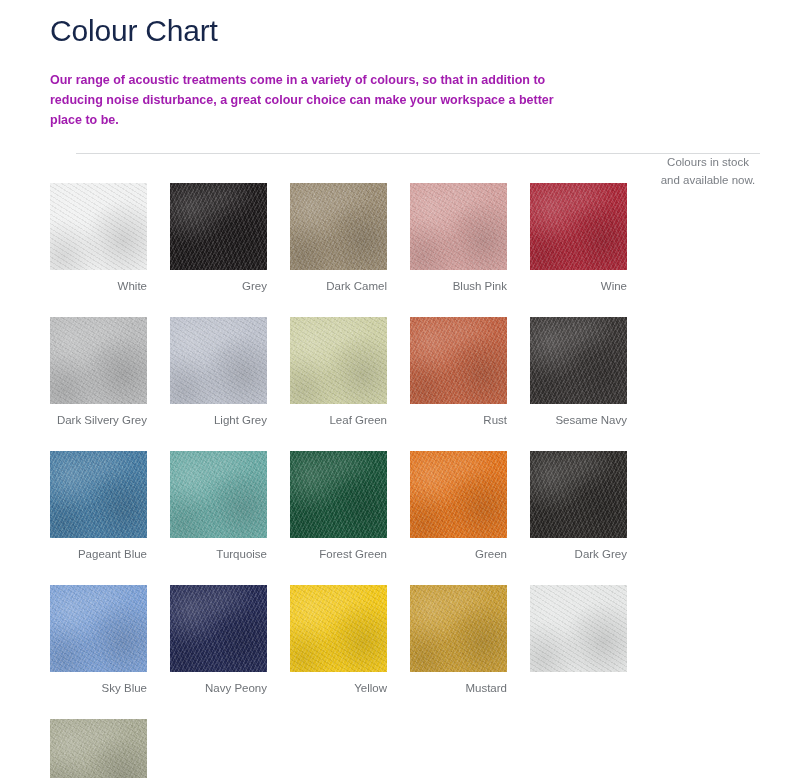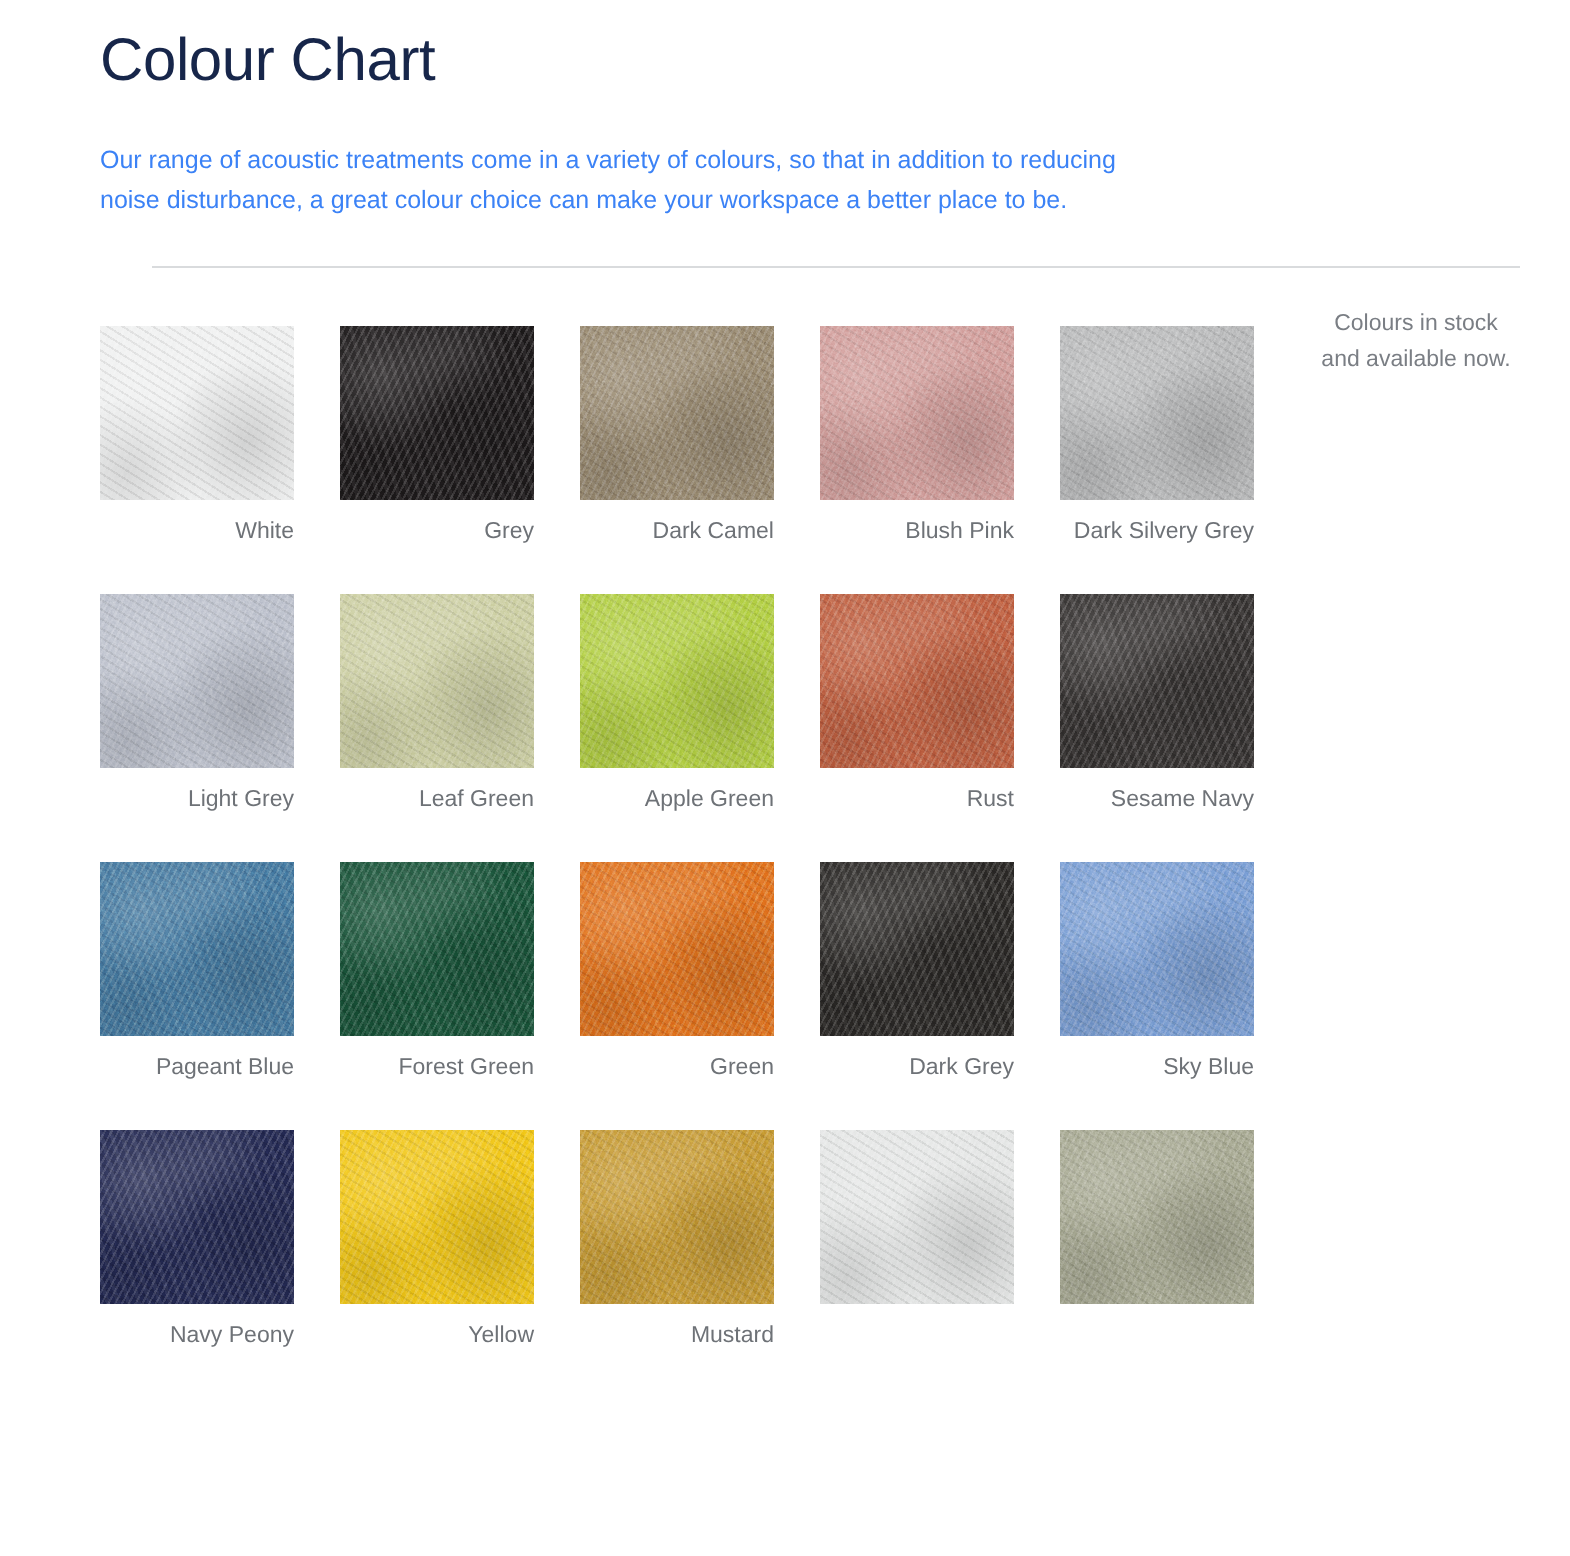--- a/index.html
+++ b/index.html
@@ -127,21 +127,21 @@
     white-space: nowrap;
   }
 </style>
 </head>
 <body style="background: rgb(255, 255, 255);">
 
 <div class="page">
 
   <h1 class="page-title" style="color: rgb(23, 38, 74);">Colour Chart</h1>
 
-  <p class="intro" style="color: #3b82f6;">Our range of acoustic treatments come in a variety of colours, so that in addition to reducing noise disturbance, a great colour choice can make your workspace a better place to be.</p>
+  <p class="intro" style="color: #a21caf; font-weight: bold;">Our range of acoustic treatments come in a variety of colours, so that in addition to reducing noise disturbance, a great colour choice can make your workspace a better place to be.</p>
 
   <hr class="divider" style="background: rgb(217, 219, 221);">
 
   <div class="stock-note">
     <div>Colours in stock</div>
     <div>and available now.</div>
   </div>
 
   <div class="swatch-grid" id="swatch-grid">
   <div class="swatch-cell">
@@ -189,20 +189,32 @@
         <filter id="felt3">
           <feTurbulence type="fractalNoise" baseFrequency="0.9" numOctaves="4" stitchTiles="stitch" seed="24"></feTurbulence>
           <feColorMatrix type="saturate" values="0"></feColorMatrix>
         </filter>
         <rect width="97" height="87" filter="url(#felt3)"></rect>
       </svg>
     </div>
     <div class="swatch-label">Blush Pink</div>
   </div>
 
+  <div class="swatch-cell">
+    <div class="swatch-chip" style="background-color: rgb(158, 34, 49);">
+      <svg class="swatch-noise" xmlns="http://www.w3.org/2000/svg" width="97" height="87" viewBox="0 0 97 87" preserveAspectRatio="none" aria-hidden="true">
+        <filter id="felt4">
+          <feTurbulence type="fractalNoise" baseFrequency="0.9" numOctaves="4" stitchTiles="stitch" seed="31"></feTurbulence>
+          <feColorMatrix type="saturate" values="0"></feColorMatrix>
+        </filter>
+        <rect width="97" height="87" filter="url(#felt4)"></rect>
+      </svg>
+    </div>
+    <div class="swatch-label">Wine</div>
+  </div>
 
   <div class="swatch-cell">
     <div class="swatch-chip" style="background-color: rgb(177, 178, 179);">
       <svg class="swatch-noise" xmlns="http://www.w3.org/2000/svg" width="97" height="87" viewBox="0 0 97 87" preserveAspectRatio="none" aria-hidden="true">
         <filter id="felt5">
           <feTurbulence type="fractalNoise" baseFrequency="0.9" numOctaves="4" stitchTiles="stitch" seed="38"></feTurbulence>
           <feColorMatrix type="saturate" values="0"></feColorMatrix>
         </filter>
         <rect width="97" height="87" filter="url(#felt5)"></rect>
       </svg>
@@ -229,32 +241,20 @@
         <filter id="felt7">
           <feTurbulence type="fractalNoise" baseFrequency="0.9" numOctaves="4" stitchTiles="stitch" seed="52"></feTurbulence>
           <feColorMatrix type="saturate" values="0"></feColorMatrix>
         </filter>
         <rect width="97" height="87" filter="url(#felt7)"></rect>
       </svg>
     </div>
     <div class="swatch-label">Leaf Green</div>
   </div>
 
-  <div class="swatch-cell">
-    <div class="swatch-chip" style="background-color: rgb(169, 201, 60);">
-      <svg class="swatch-noise" xmlns="http://www.w3.org/2000/svg" width="97" height="87" viewBox="0 0 97 87" preserveAspectRatio="none" aria-hidden="true">
-        <filter id="felt8">
-          <feTurbulence type="fractalNoise" baseFrequency="0.9" numOctaves="4" stitchTiles="stitch" seed="59"></feTurbulence>
-          <feColorMatrix type="saturate" values="0"></feColorMatrix>
-        </filter>
-        <rect width="97" height="87" filter="url(#felt8)"></rect>
-      </svg>
-    </div>
-    <div class="swatch-label">Apple Green</div>
-  </div>
 
   <div class="swatch-cell">
     <div class="swatch-chip" style="background-color: rgb(184, 86, 58);">
       <svg class="swatch-noise" xmlns="http://www.w3.org/2000/svg" width="97" height="87" viewBox="0 0 97 87" preserveAspectRatio="none" aria-hidden="true">
         <filter id="felt9">
           <feTurbulence type="fractalNoise" baseFrequency="0.9" numOctaves="4" stitchTiles="stitch" seed="66"></feTurbulence>
           <feColorMatrix type="saturate" values="0"></feColorMatrix>
         </filter>
         <rect width="97" height="87" filter="url(#felt9)"></rect>
       </svg>
@@ -281,20 +281,32 @@
         <filter id="felt11">
           <feTurbulence type="fractalNoise" baseFrequency="0.9" numOctaves="4" stitchTiles="stitch" seed="80"></feTurbulence>
           <feColorMatrix type="saturate" values="0"></feColorMatrix>
         </filter>
         <rect width="97" height="87" filter="url(#felt11)"></rect>
       </svg>
     </div>
     <div class="swatch-label">Pageant Blue</div>
   </div>
 
+  <div class="swatch-cell">
+    <div class="swatch-chip" style="background-color: rgb(93, 158, 152);">
+      <svg class="swatch-noise" xmlns="http://www.w3.org/2000/svg" width="97" height="87" viewBox="0 0 97 87" preserveAspectRatio="none" aria-hidden="true">
+        <filter id="felt12">
+          <feTurbulence type="fractalNoise" baseFrequency="0.9" numOctaves="4" stitchTiles="stitch" seed="87"></feTurbulence>
+          <feColorMatrix type="saturate" values="0"></feColorMatrix>
+        </filter>
+        <rect width="97" height="87" filter="url(#felt12)"></rect>
+      </svg>
+    </div>
+    <div class="swatch-label">Turquoise</div>
+  </div>
 
   <div class="swatch-cell">
     <div class="swatch-chip" style="background-color: rgb(21, 74, 50);">
       <svg class="swatch-noise" xmlns="http://www.w3.org/2000/svg" width="97" height="87" viewBox="0 0 97 87" preserveAspectRatio="none" aria-hidden="true">
         <filter id="felt13">
           <feTurbulence type="fractalNoise" baseFrequency="0.9" numOctaves="4" stitchTiles="stitch" seed="94"></feTurbulence>
           <feColorMatrix type="saturate" values="0"></feColorMatrix>
         </filter>
         <rect width="97" height="87" filter="url(#felt13)"></rect>
       </svg>

